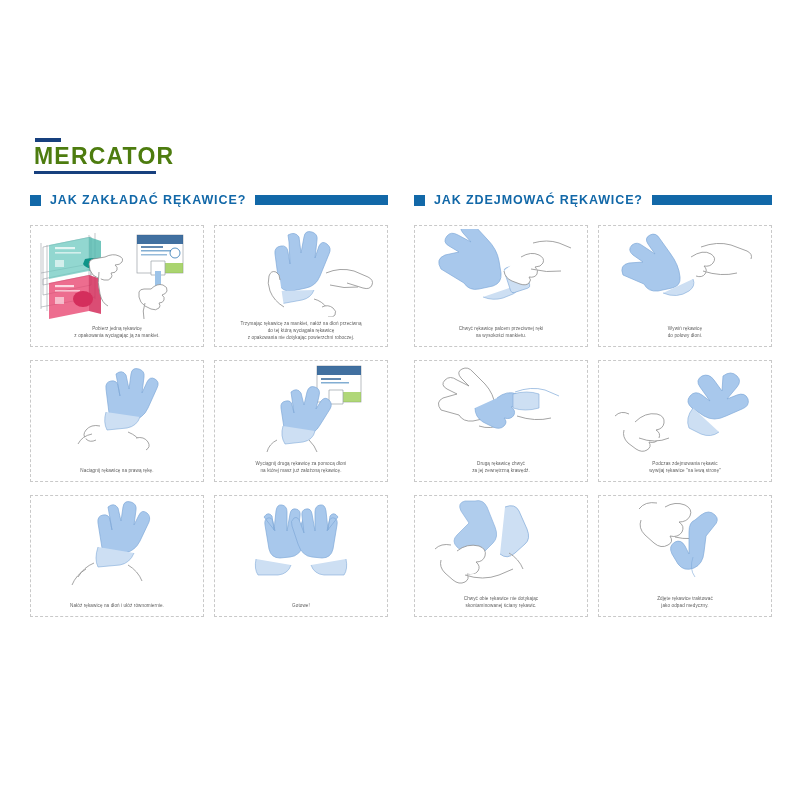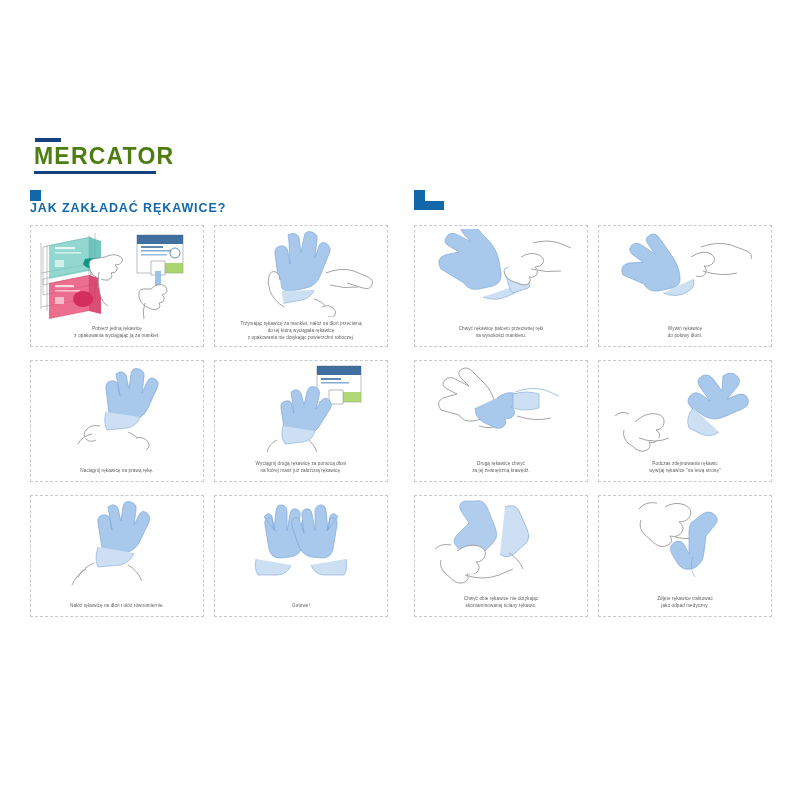--- a/index.html
+++ b/index.html
@@ -18,21 +18,21 @@
     font-size:23px;font-weight:bold;letter-spacing:1.2px;
     color:#4d7c0f;line-height:1;
   }
   .logo-underline{width:122px;height:3px;background:#17407e;margin-top:3px;}
 
   
   .col{position:absolute;top:190px;}
   .col-left{left:30px;width:358px;}
   .col-right{left:414px;width:358px;}
 
-  .section-head{display:flex;align-items:flex-start;height:20px;flex-direction:column;}
+  .section-head{display:flex;align-items:center;gap:9px;height:20px;}
   .head-square{width:11px;height:11px;background:#1268a8;flex:0 0 auto;}
   .head-title{
     font-size:12.5px;font-weight:bold;color:#1268a8;
     letter-spacing:.9px;white-space:nowrap;
   }
   .head-rule{flex:1 1 auto;height:10px;background:#1268a8;min-width:30px;}
 
   
   .grid{
     margin-top:15px;
@@ -226,20 +226,21 @@
         </div>
         <div class="caption">Gotowe!</div>
       </div>
 
     </div>
   </div>
 
   <div class="col col-right">
     <div class="section-head">
       <div class="head-square"></div>
+      <div class="head-title">JAK ZDEJMOWAĆ RĘKAWICE?</div>
       <div class="head-rule"></div>
     </div>
 
     <div class="grid">
 
       <div class="card">
         <div class="art">
           <svg width="160" height="88" viewBox="0 0 160 88">
             <path d="M20 40 q-6 -10 4 -14 l14 -3 l-10 -6 q-7 -4 -2 -10 q4 -5 11 -1 l13 7 l-8 -9 q-5 -6 1 -10 q6 -3 11 3 l12 13 q10 10 12 22 l2 12 q1 10 -8 13 l-14 3 q-10 2 -15 -6 Z" fill="#a8c8ec" stroke="#7fa9d8" stroke-width="0.7"></path>
             <path d="M62 68 q10 4 20 1 l10 -4 q6 -3 5 -9" fill="#cddff3" stroke="#7fa9d8" stroke-width="0.6"></path>

